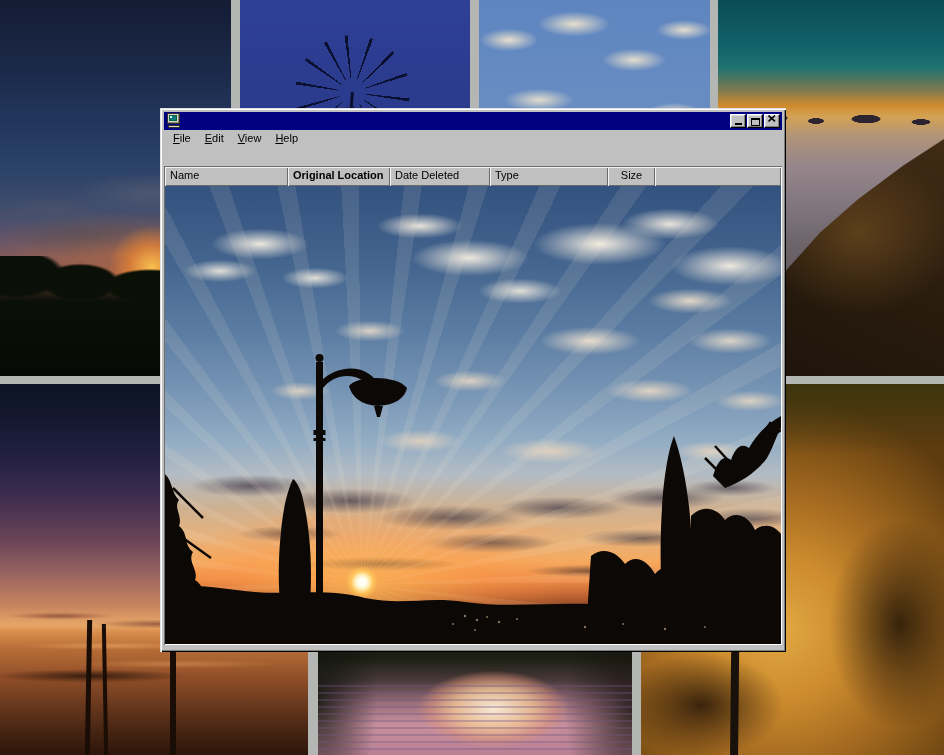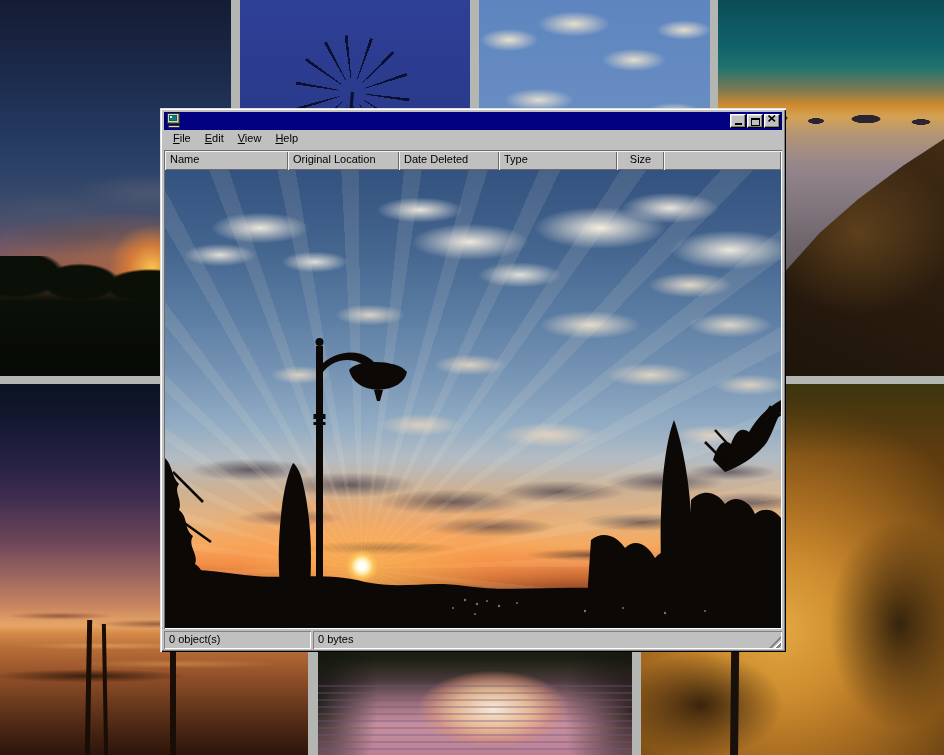--- a/index.html
+++ b/index.html
@@ -103,25 +103,25 @@
   .g-x{display:block;margin:0 auto 2px auto;}
   
   .pc{position:relative;width:16px;height:16px;flex:0 0 16px;}
   .pc .mon{position:absolute;left:1px;top:0;width:13px;height:11px;background:#d9d3c0;border:1px solid #303030;box-sizing:border-box;box-shadow:inset -1px -1px 0 #8a8577;}
   .pc .scr{position:absolute;left:3px;top:2px;width:8px;height:6px;background:#0f7c7c;border:1px solid #064;box-sizing:border-box;}
   .pc .px{position:absolute;left:4px;top:3px;width:2px;height:2px;background:#d8fdf8;}
   .pc .base{position:absolute;left:2px;top:12px;width:12px;height:3px;background:#d9d3c0;border:1px solid #303030;box-sizing:border-box;}
   .menubar{height:19px;display:flex;font-size:11px;color:#000;padding-left:2px;}
   .menu-item{display:inline-block;padding:2px 7px;}
   .menu-item::first-letter{text-decoration:underline;}
-  .view{margin-top:1px;box-shadow:inset 1px 1px 0 #6e6e6e,inset -1px -1px 0 #ffffff;padding:1px;height:479px;box-sizing:border-box;background:#c0c0c0;}
+  .view{margin-top:17px;box-shadow:inset 1px 1px 0 #6e6e6e,inset -1px -1px 0 #ffffff;padding:1px;height:479px;box-sizing:border-box;background:#c0c0c0;}
   .hrow{display:flex;height:19px;font-size:11px;}
   .hcell{background:#c0c0c0;box-shadow:inset 1px 1px 0 #f2f2f2,inset -1px -1px 0 #6a6a6a;
     padding:2px 5px;box-sizing:border-box;white-space:nowrap;overflow:hidden;}
-  .hc0{width:123px;}.hc1{width:111px;}.hc2{width:100px;}.hc3{width:118px;}
+  .hc0{width:123px;}.hc1{width:102px;font-weight:bold;}.hc2{width:100px;}.hc3{width:118px;}
   .hc4{width:47px;text-align:center;}.hc5{flex:1;}
   
   .photo{position:relative;width:616px;height:458px;overflow:hidden;background:
     linear-gradient(180deg,#33527f 0%,#45668f 18%,#5c7da3 32%,#7795b5 45%,#93adc4 56%,#b3bcc4 63%,#cdb193 70%,#e7b27b 77%,#f5a95e 82%,#ef8d48 86%,#c76a35 89%,#8a4526 92%,#4a2415 95%,#1d1008 100%);}
   .ph-layer{position:absolute;inset:0;}
   .ph-hi{background:
     radial-gradient(ellipse 70px 22px at 95px 58px,rgba(252,243,228,.92),transparent 70%),
     radial-gradient(ellipse 52px 16px at 55px 85px,rgba(252,243,228,.85),transparent 70%),
     radial-gradient(ellipse 48px 15px at 150px 92px,rgba(252,243,228,.85),transparent 70%),
     radial-gradient(ellipse 62px 18px at 255px 40px,rgba(252,243,228,.9),transparent 70%),
@@ -284,22 +284,15 @@
             <circle cx="458" cy="438" r="1"></circle>
               <circle cx="500" cy="443" r="1.2"></circle>
               <circle cx="540" cy="441" r="1"></circle>
             <circle cx="288" cy="438" r="1"></circle>
               <circle cx="310" cy="444" r="1"></circle>
           </g>
         </svg>
       </div>
     </div>
 
-    <div class="statusbar">
-      <div class="spanel sp1">0 object(s)</div>
-      <div class="spanel sp2">
-        <span>0 bytes</span>
-        <span class="grip"></span>
-      </div>
-    </div>
 
   </div>
 </div>
 
 </body></html>

